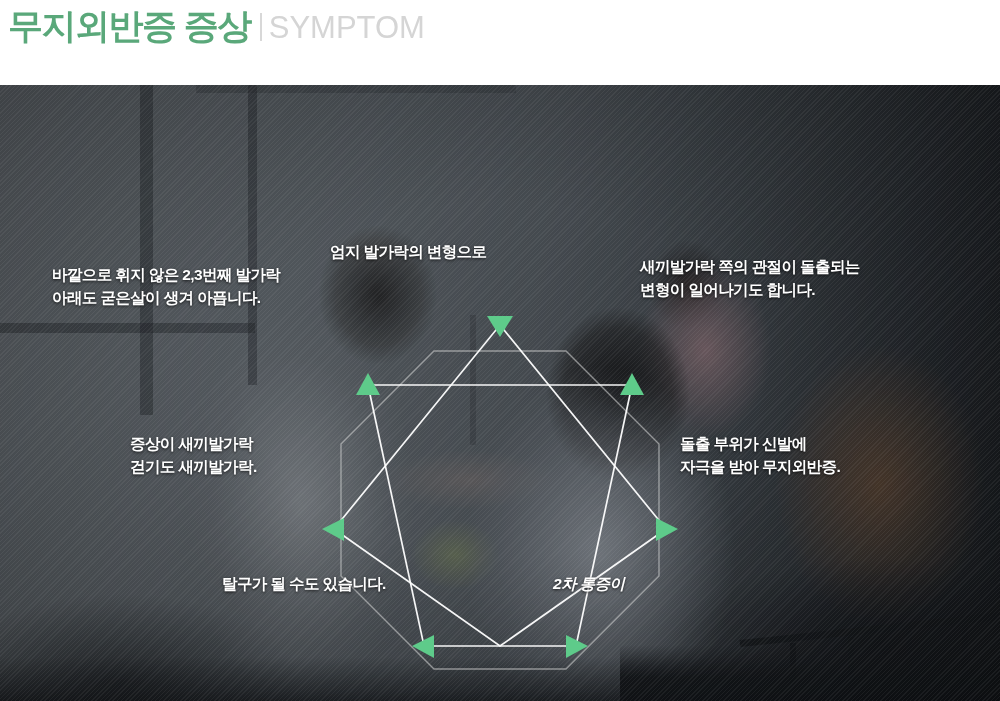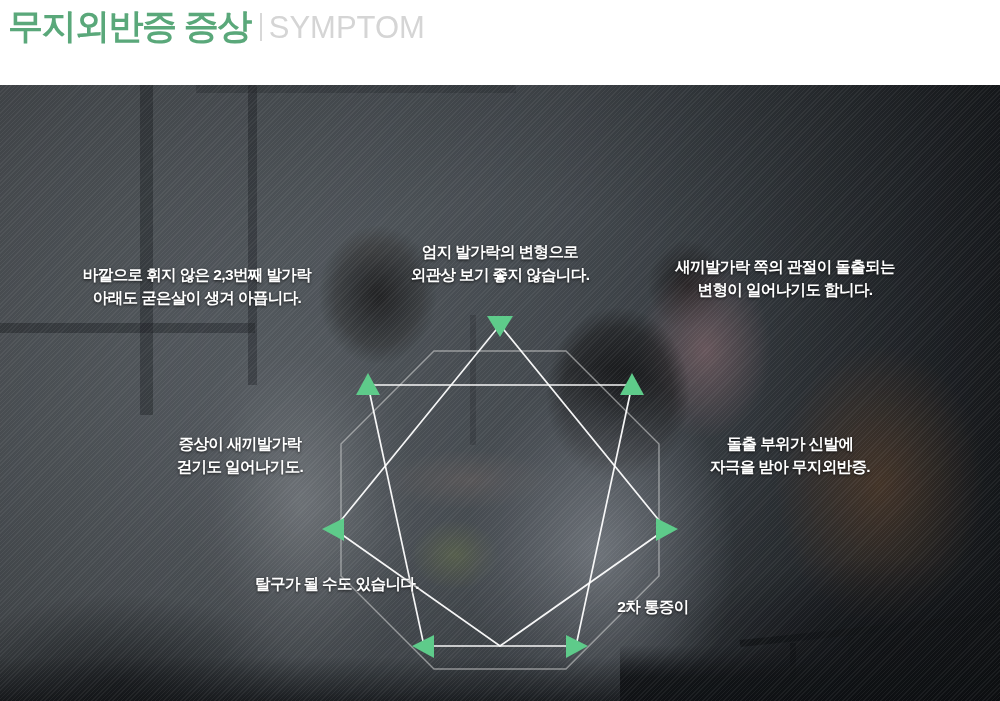--- a/index.html
+++ b/index.html
@@ -122,21 +122,21 @@
     position:absolute;
     color:#ffffff;
     font-size:15.5px;
     font-weight:bold;
     line-height:23px;
     letter-spacing:-.6px;
     white-space:nowrap;
     text-shadow:0 1px 3px rgba(0,0,0,.75);
   }
   .lbl .ln { display:block; }
-  .ta-c { text-align:center; }
+  .ta-c { text-align:left; }
 </style>
 </head>
 <body>
 
 <div id="page">
 
   <div class="header">
     <div class="header-inner">
       <span class="title-ko">무지외반증 증상</span>
       <span class="title-sep"></span>
@@ -180,44 +180,43 @@
         <polygon points="632,288 644,310 620,310"></polygon>
         <polygon points="322,444 344,433 344,456"></polygon>
         <polygon points="678,444 656,433 656,456"></polygon>
         <polygon points="412,561 434,550 434,573"></polygon>
         <polygon points="588,561 566,550 566,573"></polygon>
       </g>
     </svg>
 
     <div class="lbl ta-c" style="left:330px; top:155px; width:340px;">
       <span class="ln">엄지 발가락의 변형으로</span>
-      <span class="ln">외관상 보기 좋지 않습니다.</span>
     </div>
 
     <div class="lbl ta-c" style="left:640px; top:170px; width:290px;">
       <span class="ln">새끼발가락 쪽의 관절이 돌출되는</span>
       <span class="ln">변형이 일어나기도 합니다.</span>
     </div>
 
     <div class="lbl ta-c" style="left:680px; top:347px; width:220px;">
       <span class="ln">돌출 부위가 신발에</span>
       <span class="ln">자극을 받아 무지외반증.</span>
     </div>
 
-    <div class="lbl ta-c" style="left:553px; top:510px; width:200px;">
+    <div class="lbl ta-c" style="left:553px; top:487px; width:200px;font-style:italic;">
       <span class="ln">2차 통증이</span>
     </div>
 
     <div class="lbl ta-c" style="left:222px; top:487px; width:230px;">
       <span class="ln">탈구가 될 수도 있습니다.</span>
     </div>
 
     <div class="lbl ta-c" style="left:130px; top:347px; width:220px;">
       <span class="ln">증상이 새끼발가락</span>
-      <span class="ln">걷기도 일어나기도.</span>
+      <span class="ln">걷기도 새끼발가락.</span>
     </div>
 
     <div class="lbl ta-c" style="left:52px; top:178px; width:290px;">
       <span class="ln">바깥으로 휘지 않은 2,3번째 발가락</span>
       <span class="ln">아래도 굳은살이 생겨 아픕니다.</span>
     </div>
 
   </div>
 </div>
 

